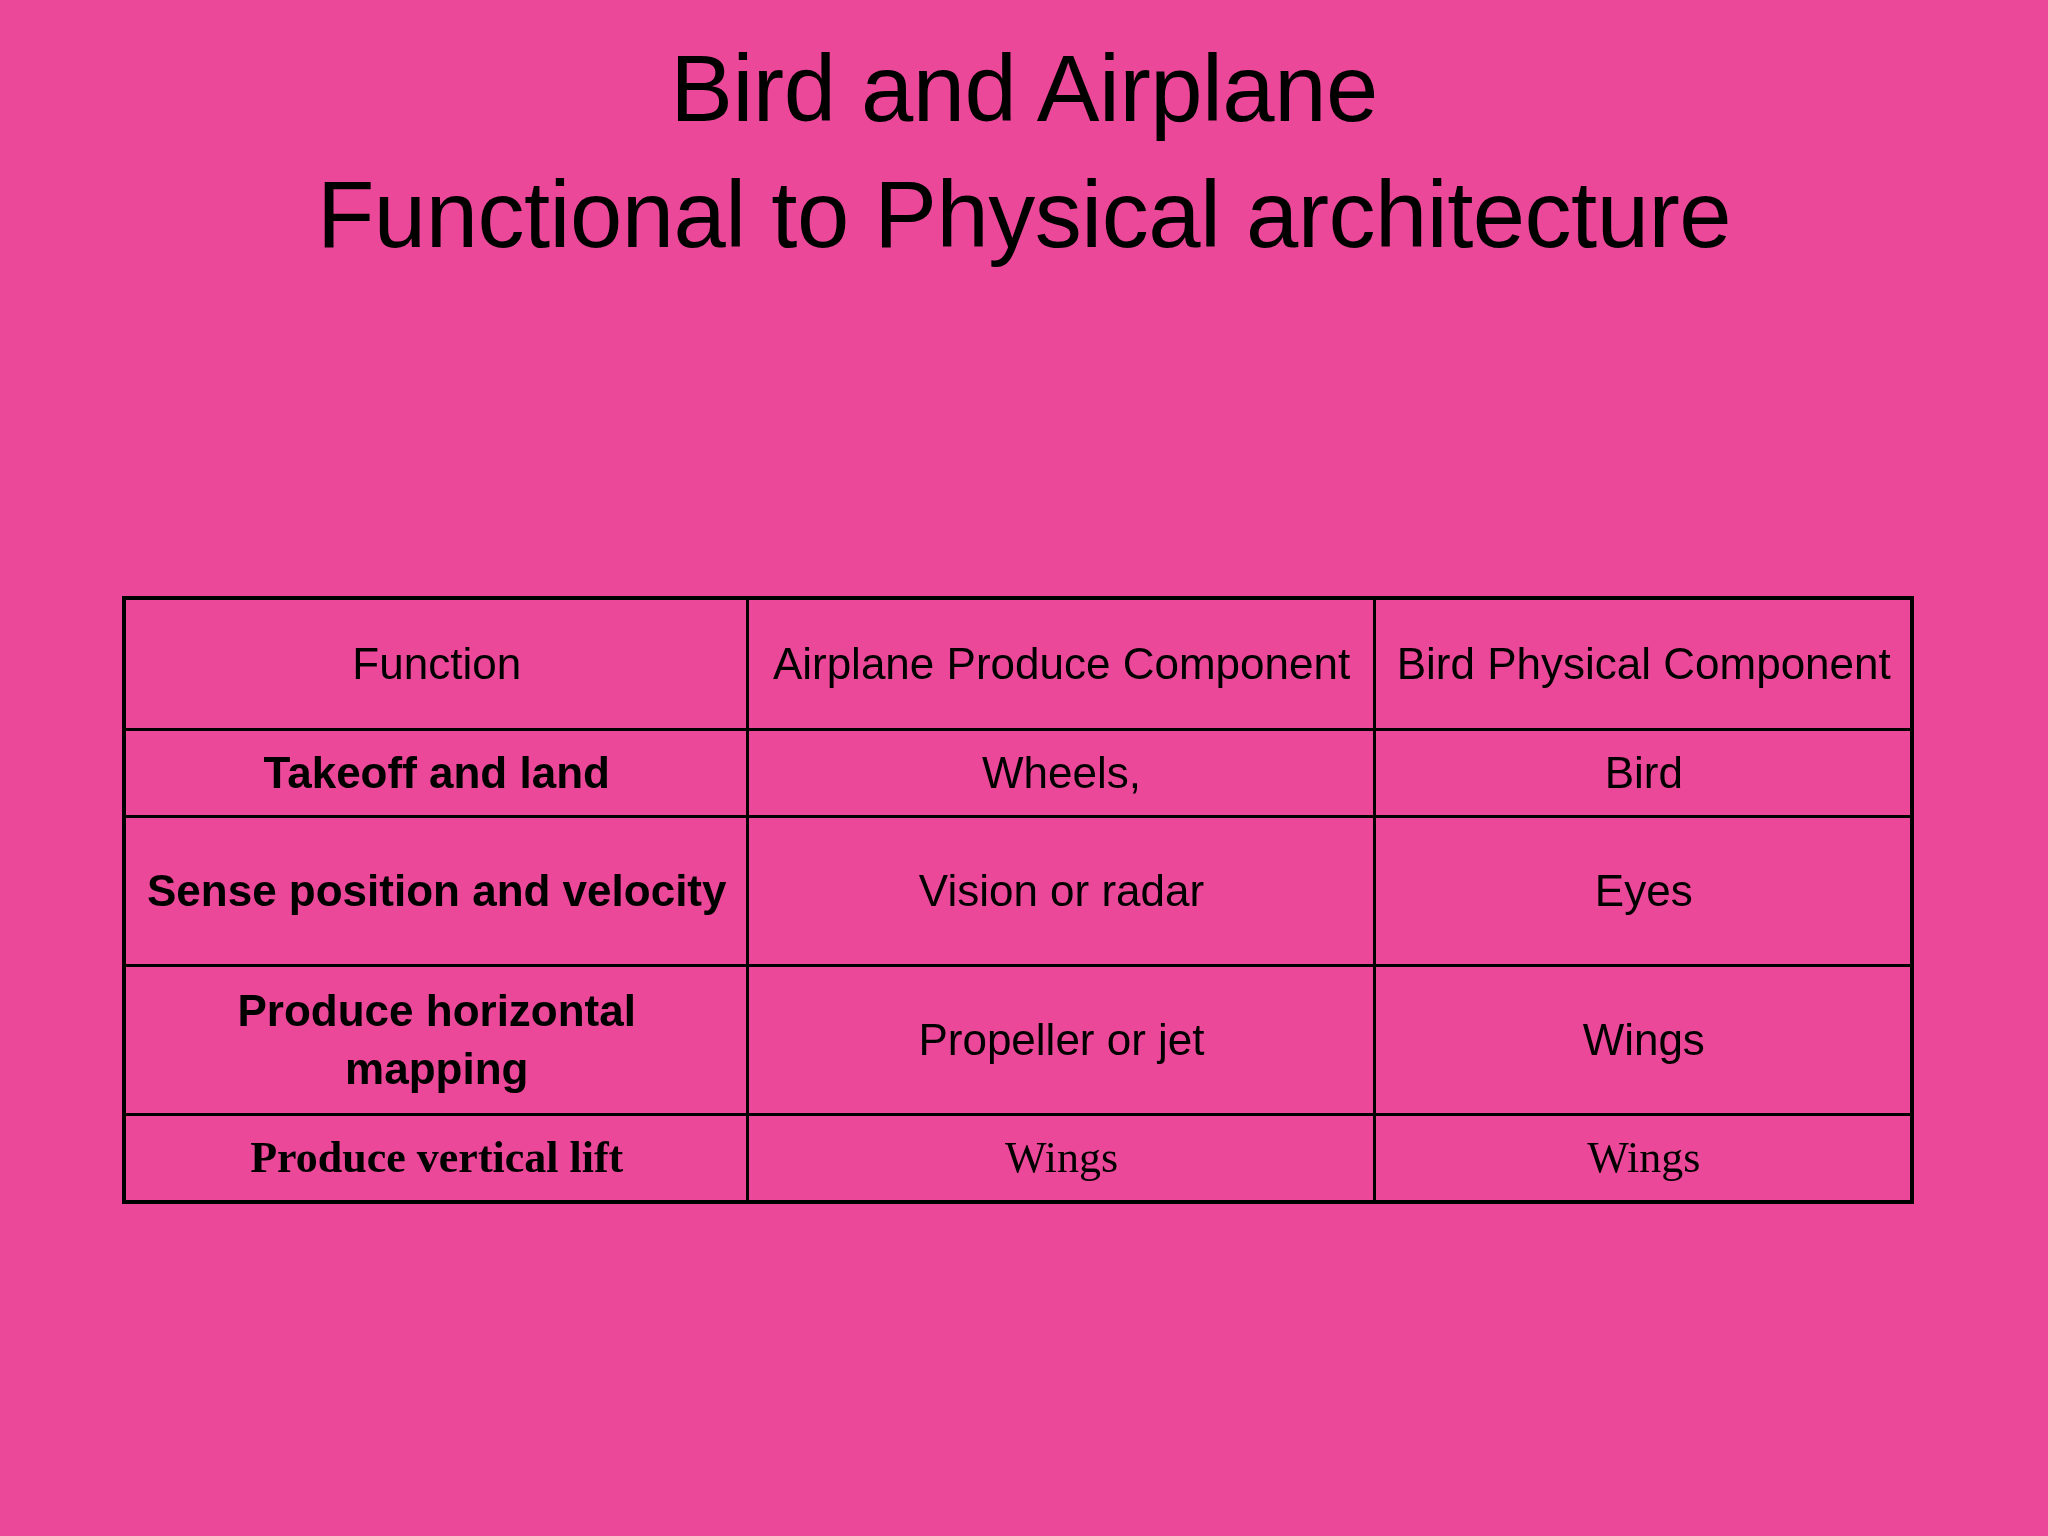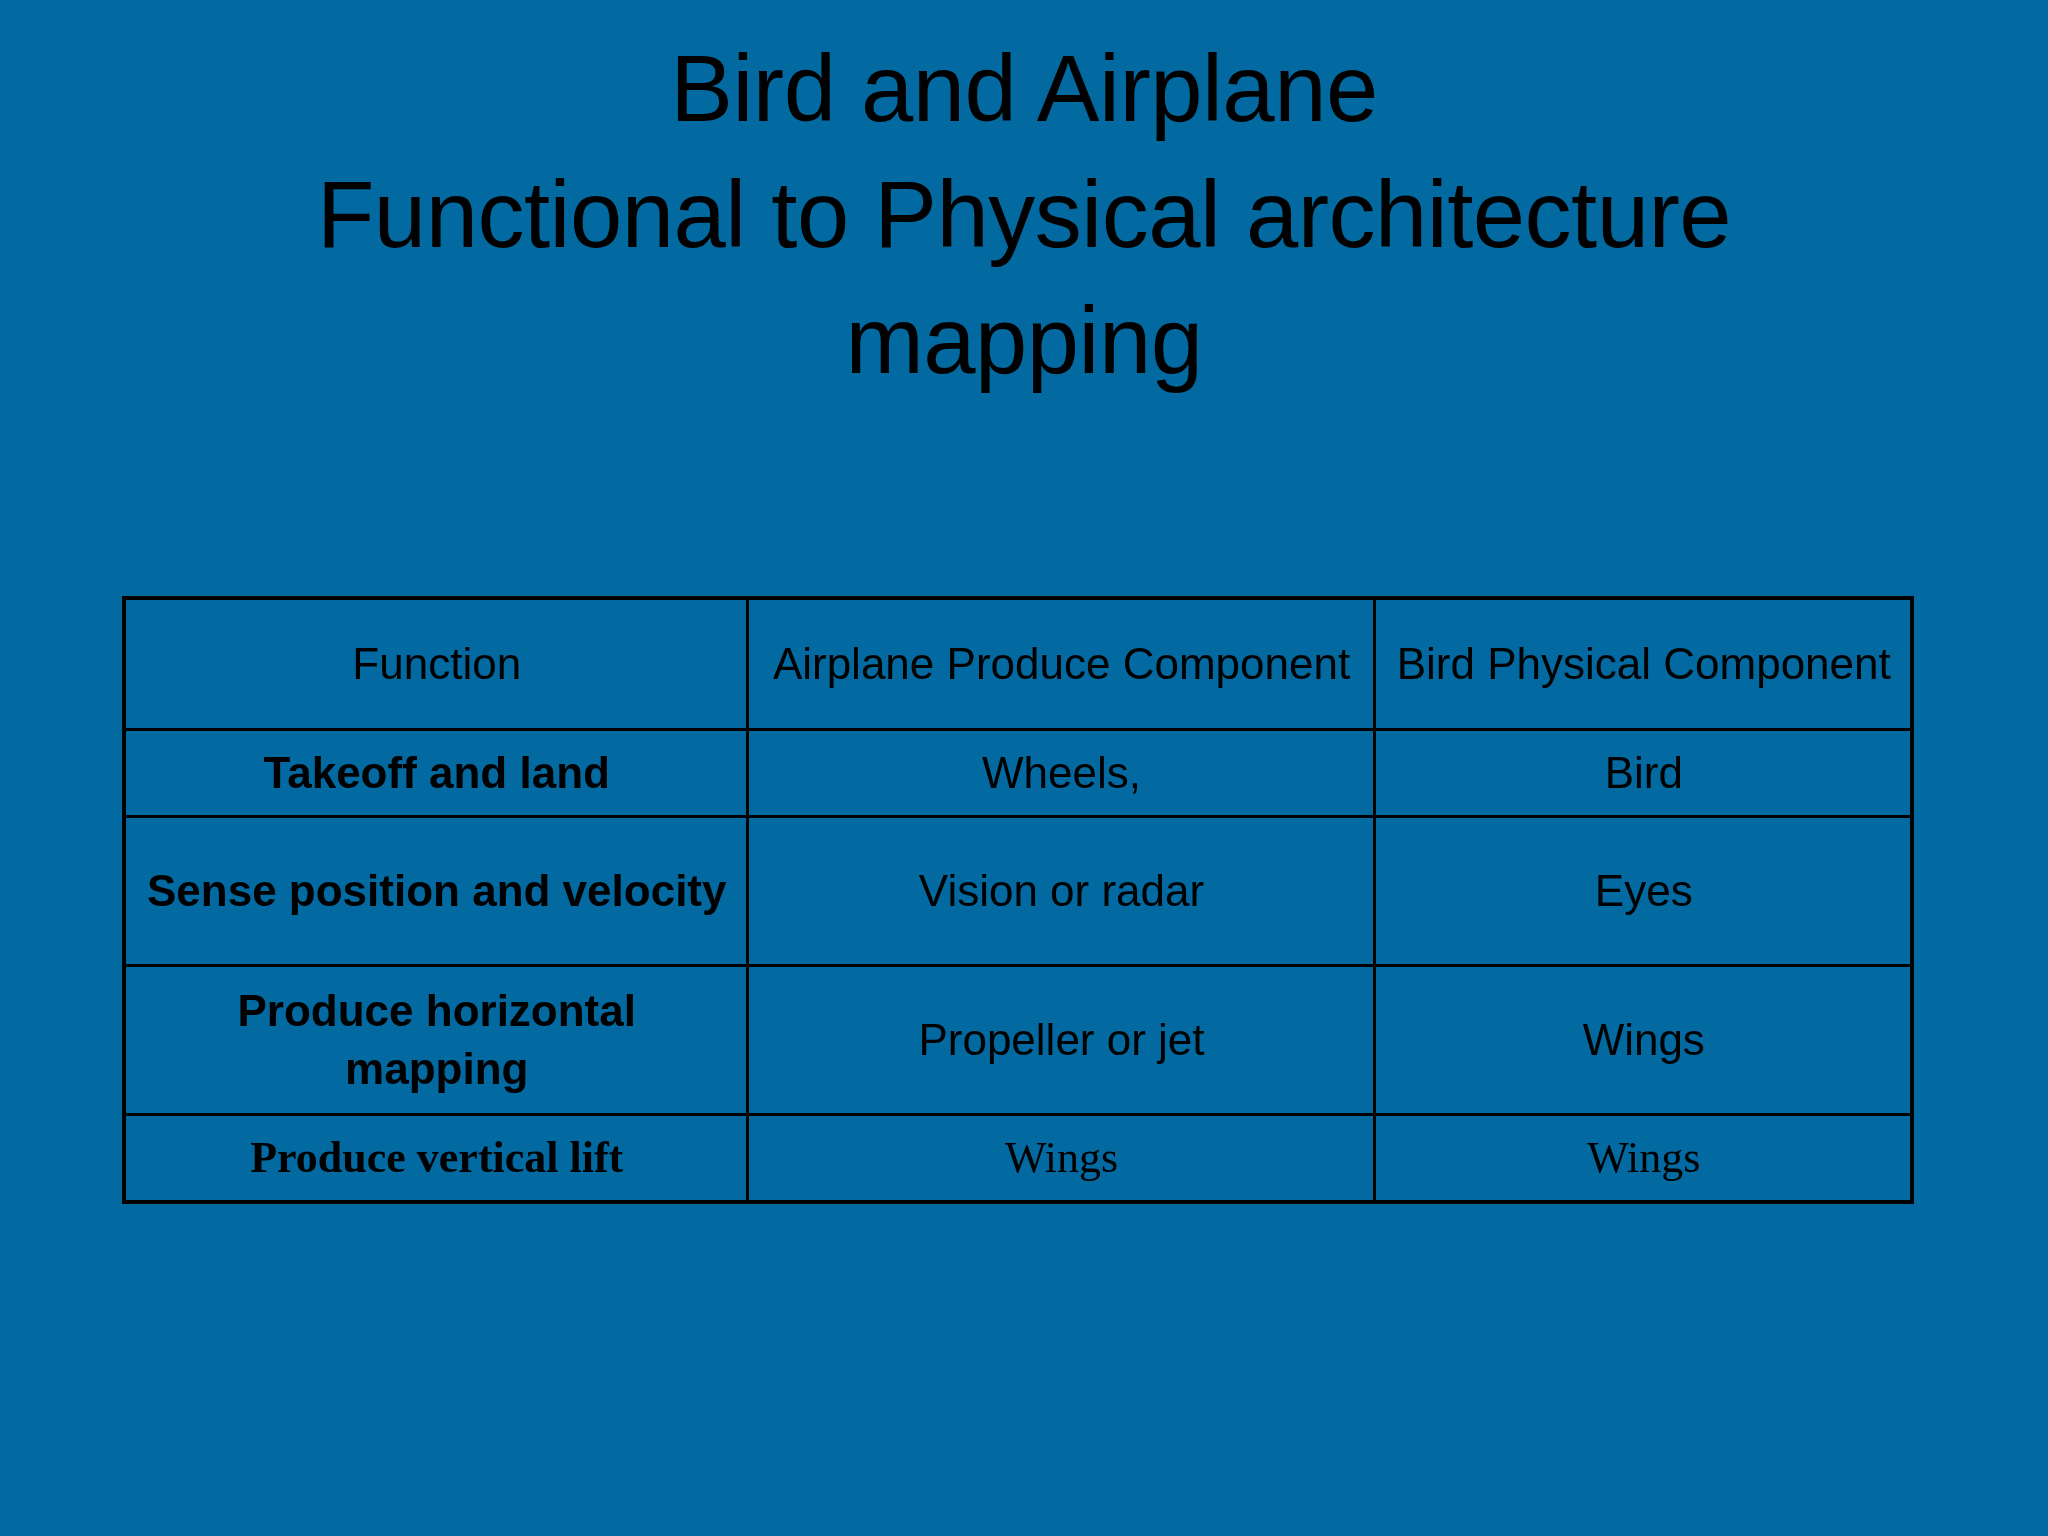--- a/index.html
+++ b/index.html
@@ -14,21 +14,21 @@
     overflow: hidden;
     font-family: "Liberation Sans", "DejaVu Sans", sans-serif;
     color: #000000;
     -webkit-font-smoothing: antialiased;
   }
 
   .slide {
     position: relative;
     width: 2048px;
     height: 1536px;
-    background: #0369a1;
+    background: #ec4899;
   }
 
   
   .slide-title {
     position: absolute;
     left: 100px;
     top: 26px;
     width: 1848px;
     text-align: center;
     font-size: 94px;
@@ -100,21 +100,20 @@
   }
 </style>
 </head>
 <body>
 
 <div class="slide">
 
   <div class="slide-title">
     <span class="tline">Bird and Airplane</span>
     <span class="tline">Functional to Physical architecture</span>
-    <span class="tline">mapping</span>
   </div>
 
   <div class="table-wrap">
     <table class="map-table">
       <colgroup>
         <col class="c1">
         <col class="c2">
         <col class="c3">
       </colgroup>
       <tbody>

